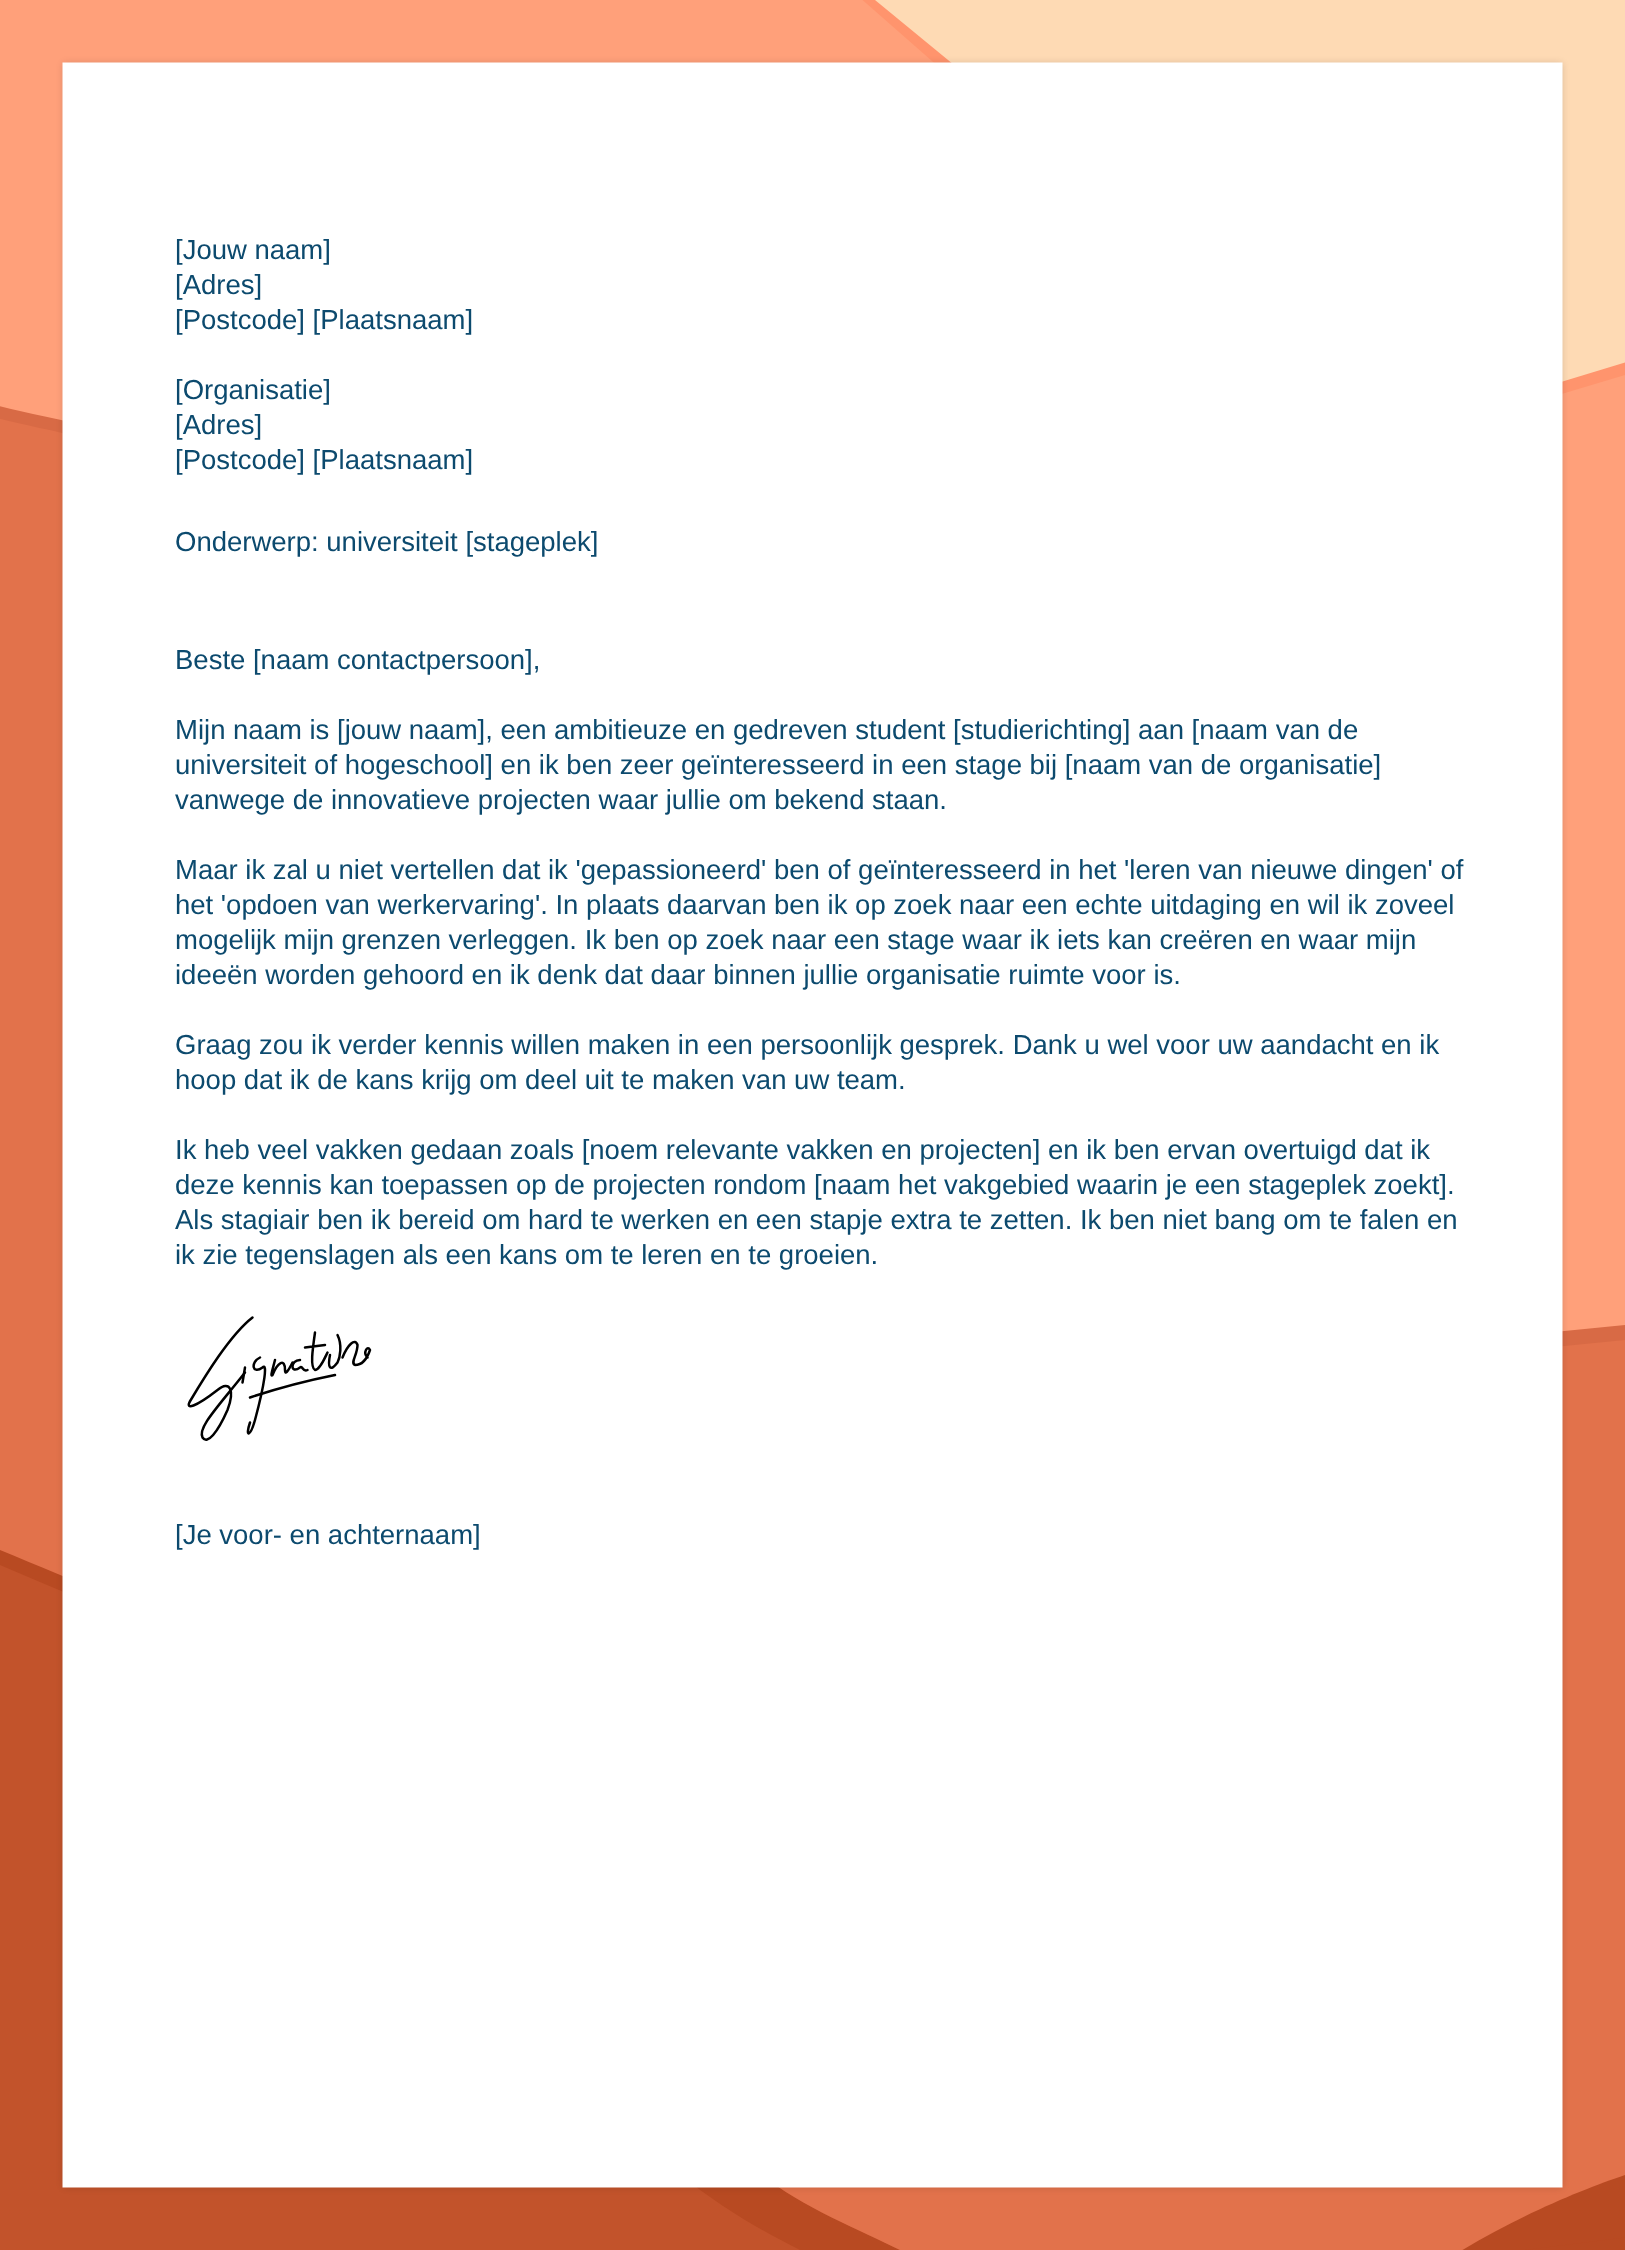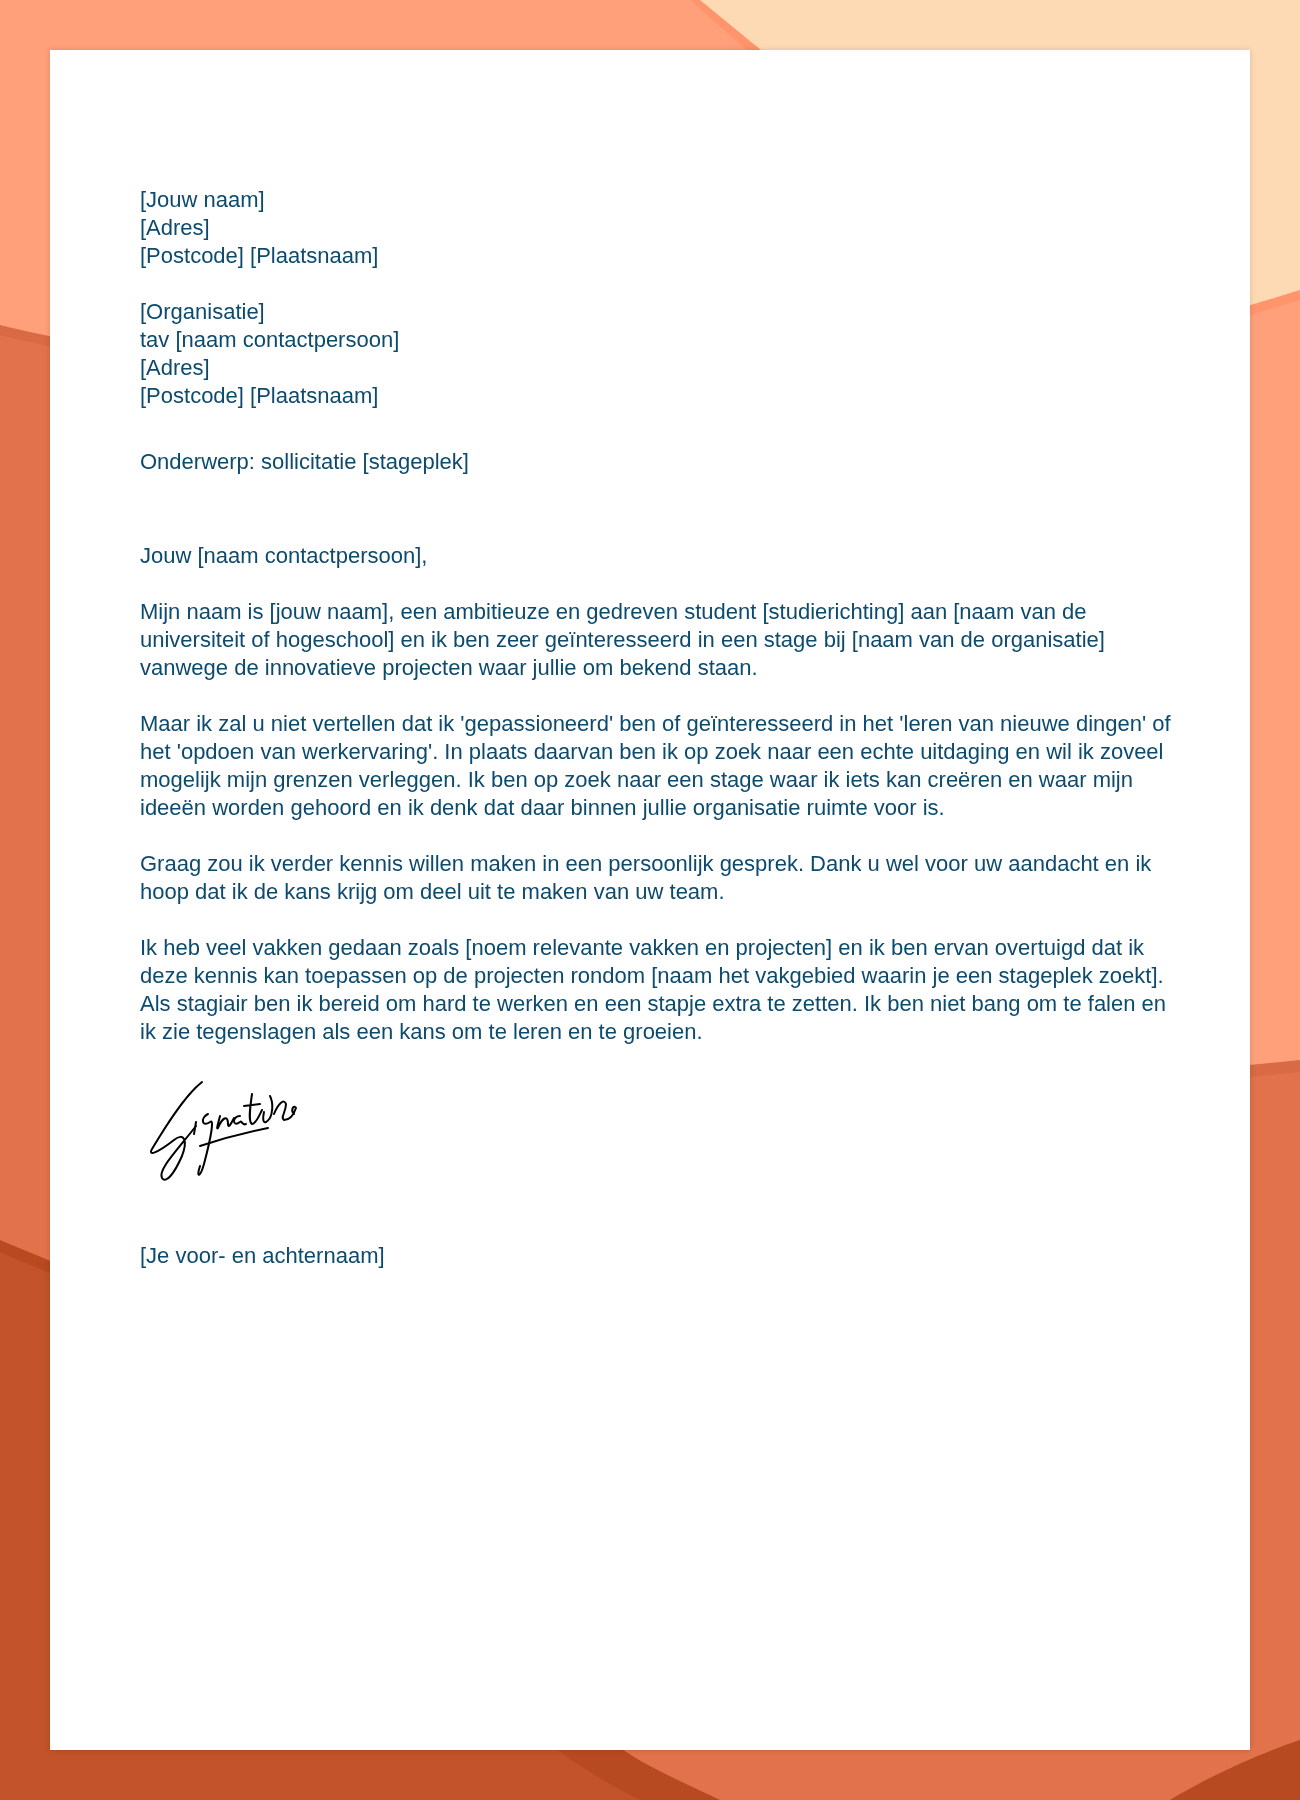--- a/index.html
+++ b/index.html
@@ -56,34 +56,33 @@
     <div class="block">
       <span class="line">[Jouw naam]</span>
       <span class="line">[Adres]</span>
       <span class="line">[Postcode] [Plaatsnaam]</span>
     </div>
 
     <div class="gap1"></div>
 
     <div class="block">
       <span class="line">[Organisatie]</span>
-      <span class="line">tav [naam contactpersoon]</span>
       <span class="line">[Adres]</span>
       <span class="line">[Postcode] [Plaatsnaam]</span>
     </div>
 
     <div class="gap2"></div>
 
     <div class="block">
-      <span class="line">Onderwerp: sollicitatie [stageplek]</span>
+      <span class="line">Onderwerp: universiteit [stageplek]</span>
     </div>
 
     <div class="gap3"></div>
 
-    <p class="para">Jouw [naam contactpersoon],</p>
+    <p class="para">Beste [naam contactpersoon],</p>
 
     <p class="para">Mijn naam is [jouw naam], een ambitieuze en gedreven student [studierichting] aan [naam van de universiteit of hogeschool] en ik ben zeer geïnteresseerd in een stage bij [naam van de organisatie] vanwege de innovatieve projecten waar jullie om bekend staan.</p>
     <p class="para">Maar ik zal u niet vertellen dat ik 'gepassioneerd' ben of geïnteresseerd in het 'leren van nieuwe dingen' of het 'opdoen van werkervaring'. In plaats daarvan ben ik op zoek naar een echte uitdaging en wil ik zoveel mogelijk mijn grenzen verleggen. Ik ben op zoek naar een stage waar ik iets kan creëren en waar mijn ideeën worden gehoord en ik denk dat daar binnen jullie organisatie ruimte voor is.</p>
     <p class="para">Graag zou ik verder kennis willen maken in een persoonlijk gesprek. Dank u wel voor uw aandacht en ik hoop dat ik de kans krijg om deel uit te maken van uw team.</p>
     <p class="para">Ik heb veel vakken gedaan zoals [noem relevante vakken en projecten] en ik ben ervan overtuigd dat ik deze kennis kan toepassen op de projecten rondom [naam het vakgebied waarin je een stageplek zoekt]. Als stagiair ben ik bereid om hard te werken en een stapje extra te zetten. Ik ben niet bang om te falen en ik zie tegenslagen als een kans om te leren en te groeien.</p>
 
 
     <svg class="signature" viewBox="0 0 200 120">
       <g fill="none" stroke="#000" stroke-width="2" stroke-linecap="round" stroke-linejoin="round">
         <path d="M58,8 C40,22 20,55 8,75 C4,82 12,80 30,66 C40,58 44,66 38,82 C30,100 22,110 18,104 C14,96 30,80 52,52"></path>

